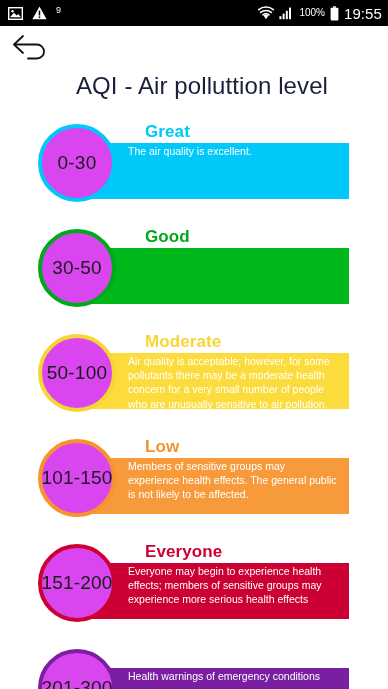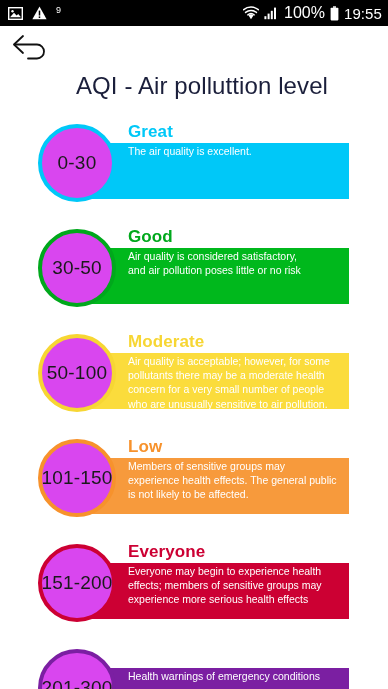--- a/index.html
+++ b/index.html
@@ -13,21 +13,21 @@
   .statusbar{
     position:absolute;left:0;top:0;width:388px;height:26px;
     background:#000000;color:#ffffff;
     display:flex;align-items:center;
     box-sizing:border-box;padding:0 6px 0 8px;
   }
   .sb-left{display:flex;align-items:center;gap:9px;}
   .sb-right{margin-left:auto;display:flex;align-items:center;gap:5px;}
   .sb-ico{display:inline-flex;align-items:center;justify-content:center;}
   .sb-text{font-size:15px;letter-spacing:0.1px;line-height:1;}
-  .sb-pct{font-size:16px;line-height:1;}
+  .sb-pct{font-size:10px;line-height:1;}
   .sb-tiny{font-size:9px;line-height:1;position:relative;top:-3px;}
   
   .backbtn{
     position:absolute;left:10px;top:30px;width:46px;height:36px;
     cursor:pointer;
   }
   
   .title{
     position:absolute;left:0;top:72px;width:388px;
     text-align:center;
@@ -36,21 +36,21 @@
     white-space:nowrap;
     padding-left:8px;
   }
   
   .cards{position:absolute;left:0;top:110px;width:388px;}
   .card{position:relative;height:105px;}
   .bar{
     position:absolute;left:73px;width:276px;height:56px;top:33px;
   }
   .cat-title{
-    position:absolute;left:128px;top:12px;
+    position:absolute;left:145px;top:12px;
     font-size:17px;font-weight:bold;letter-spacing:0.1px;
     white-space:nowrap;
   }
   .desc{
     position:absolute;left:128px;top:34px;width:215px;
     font-size:10.5px;color:#ffffff;line-height:1.35;
     white-space:pre-line;
   }
   .circle{
     position:absolute;left:38px;top:14px;
@@ -129,22 +129,20 @@
     <div class="cat-title" id="t0" style="color: rgb(0, 200, 248);">Great</div>
     <div class="desc">The air quality is excellent.</div>
     <div class="circle" id="c0" style="border: 4px solid rgb(0, 200, 248);">
       <span class="circle-label">0-30</span>
     </div>
   </div>
 
   <div class="card">
     <div class="bar" id="bar1" style="background: rgb(0, 184, 28);"></div>
     <div class="cat-title" id="t1" style="color: rgb(0, 168, 28);">Good</div>
-    <div class="desc">Air quality is considered satisfactory,
-and air pollution poses little or no risk</div>
     <div class="circle" id="c1" style="border: 4px solid rgb(0, 168, 28); align-items: center;">
       <span class="circle-label">30-50</span>
     </div>
   </div>
 
   <div class="card">
     <div class="bar" id="bar2" style="background: rgb(251, 220, 60);"></div>
     <div class="cat-title" id="t2" style="color: rgb(247, 214, 51);">Moderate</div>
     <div class="desc">Air quality is acceptable; however, for some
 pollutants there may be a moderate health

